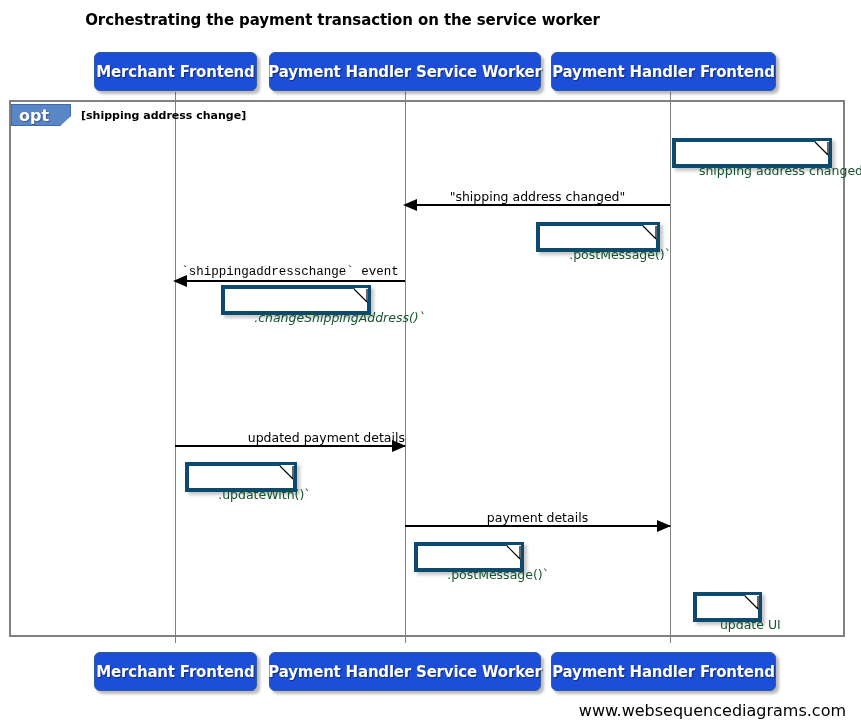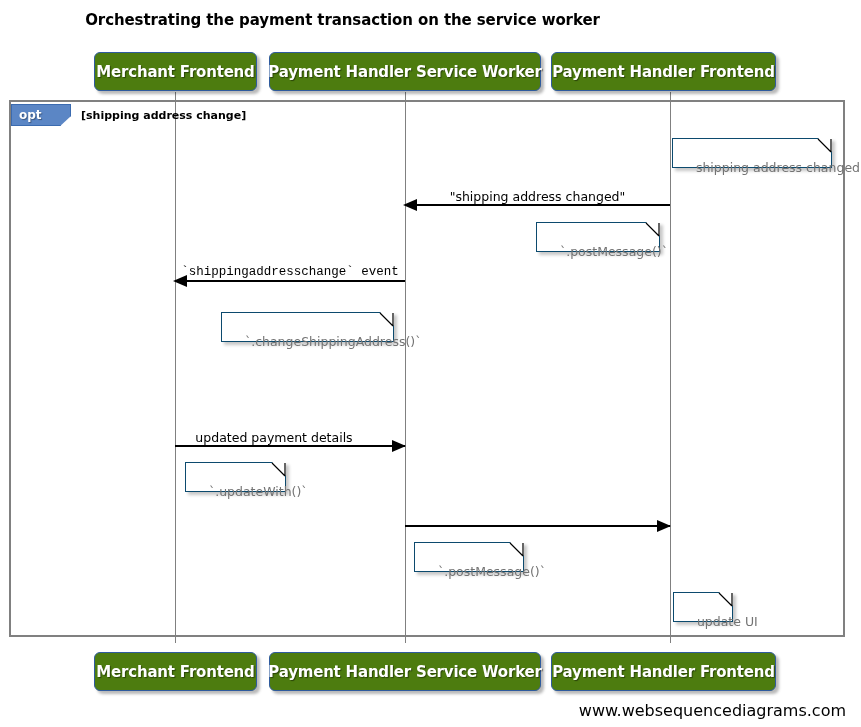--- a/index.html
+++ b/index.html
@@ -32,21 +32,21 @@
     font-size: 15px;
     font-weight: bold;
     color: #000000;
     letter-spacing: -0.1px;
   }
 
   
   .participant {
     position: absolute;
     box-sizing: border-box;
-    background: #4d7c0f;
+    background: #1d4ed8;
     border: 1px solid #2f5b9e;
     border-radius: 6px;
     color: #ffffff;
     font-size: 15px;
     font-weight: bold;
     display: flex;
     align-items: center;
     justify-content: center;
     text-shadow: 1px 1px 1px rgba(0,0,0,0.45);
     box-shadow: 3px 3px 3px rgba(0,0,0,0.28);
@@ -66,21 +66,21 @@
     position: absolute;
     box-sizing: border-box;
     border: 2px solid #808080;
     background: transparent;
   }
   .frag-tab {
     position: absolute;
     background: #5b86c5;
     border: 1px solid #3b6bb0;
     color: #ffffff;
-    font-size: 12px;
+    font-size: 16px;
     font-weight: bold;
     display: flex;
     align-items: center;
     padding-left: 7px;
     box-sizing: border-box;
     text-shadow: 1px 1px 1px rgba(0,0,0,0.35);
     clip-path: polygon(0 0, 100% 0, 100% 55%, 82% 100%, 0 100%);
   }
   .frag-cond {
     position: absolute;
@@ -115,23 +115,23 @@
   }
   .arrowhead.left {
     border-right: 14px solid #000000;
   }
 
   
   .note {
     position: absolute;
     box-sizing: border-box;
     background: #ffffff;
-    border: 1px solid #0c4a6e;
+    border: 4px solid #0c4a6e;
     font-size: 12.5px;
-    color: #737373;
+    color: #14532d;
     padding: 5px 16px 5px 7px;
     line-height: 16px;
     white-space: pre;
     box-shadow: 3px 3px 3px rgba(0,0,0,0.22);
   }
   .note-fold-mask {
     position: absolute;
     top: -1px;
     right: -1px;
     width: 14px;
@@ -193,53 +193,54 @@
     <span class="note-fold-mask"></span>
     <svg class="note-fold-line" viewBox="0 0 15 15">
       <path d="M1 1 L14 14 M14 1 L14 14" stroke="#000" stroke-width="1.2" fill="none"></path>
     </svg>
   </div>
 
   <div class="msg-label" style="left:175px; top:265px; width:230px;font-family:Liberation Mono, monospace;">`shippingaddresschange` event</div>
   <div class="msg-line" style="left:175px; top:280px; width:230px;"></div>
   <div class="arrowhead left" style="left:173px; top:275px;"></div>
 
-  <div class="note" style="left:221px; top:312px; width:173px; height:30px;">
+  <div class="note" style="left:221px; top:285px; width:150px; height:30px;font-style:italic;">
     <span>`.changeShippingAddress()`</span>
     <span class="note-fold-mask"></span>
     <svg class="note-fold-line" viewBox="0 0 15 15">
       <path d="M1 1 L14 14 M14 1 L14 14" stroke="#000" stroke-width="1.2" fill="none"></path>
     </svg>
   </div>
 
 
-  <div class="msg-label" style="left:159px; top:430px; width:230px;">updated payment details</div>
+  <div class="msg-label" style="left:175px; top:430px; width:230px;text-align:right;">updated payment details</div>
   <div class="msg-line" style="left:175px; top:445px; width:230px;"></div>
   <div class="arrowhead right" style="left:392px; top:440px;"></div>
 
-  <div class="note" style="left:185px; top:462px; width:101px; height:30px;">
+  <div class="note" style="left:185px; top:462px; width:112px; height:30px;">
     <span>`.updateWith()`</span>
     <span class="note-fold-mask"></span>
     <svg class="note-fold-line" viewBox="0 0 15 15">
       <path d="M1 1 L14 14 M14 1 L14 14" stroke="#000" stroke-width="1.2" fill="none"></path>
     </svg>
   </div>
 
+  <div class="msg-label" style="left:405px; top:510px; width:265px;">payment details</div>
   <div class="msg-line" style="left:405px; top:525px; width:265px;"></div>
   <div class="arrowhead right" style="left:657px; top:520px;"></div>
 
   <div class="note" style="left:414px; top:542px; width:110px; height:30px;">
     <span>`.postMessage()`</span>
     <span class="note-fold-mask"></span>
     <svg class="note-fold-line" viewBox="0 0 15 15">
       <path d="M1 1 L14 14 M14 1 L14 14" stroke="#000" stroke-width="1.2" fill="none"></path>
     </svg>
   </div>
 
-  <div class="note" style="left:673px; top:592px; width:60px; height:30px;">
+  <div class="note" style="left:693px; top:592px; width:69px; height:30px;">
     <span>update UI</span>
     <span class="note-fold-mask"></span>
     <svg class="note-fold-line" viewBox="0 0 15 15">
       <path d="M1 1 L14 14 M14 1 L14 14" stroke="#000" stroke-width="1.2" fill="none"></path>
     </svg>
   </div>
 
   <div class="participant" style="left:94px; top:652px; width:163px; height:39px;">Merchant Frontend</div>
   <div class="participant" style="left:269px; top:652px; width:272px; height:39px;">Payment Handler Service Worker</div>
   <div class="participant" style="left:551px; top:652px; width:225px; height:39px;">Payment Handler Frontend</div>

